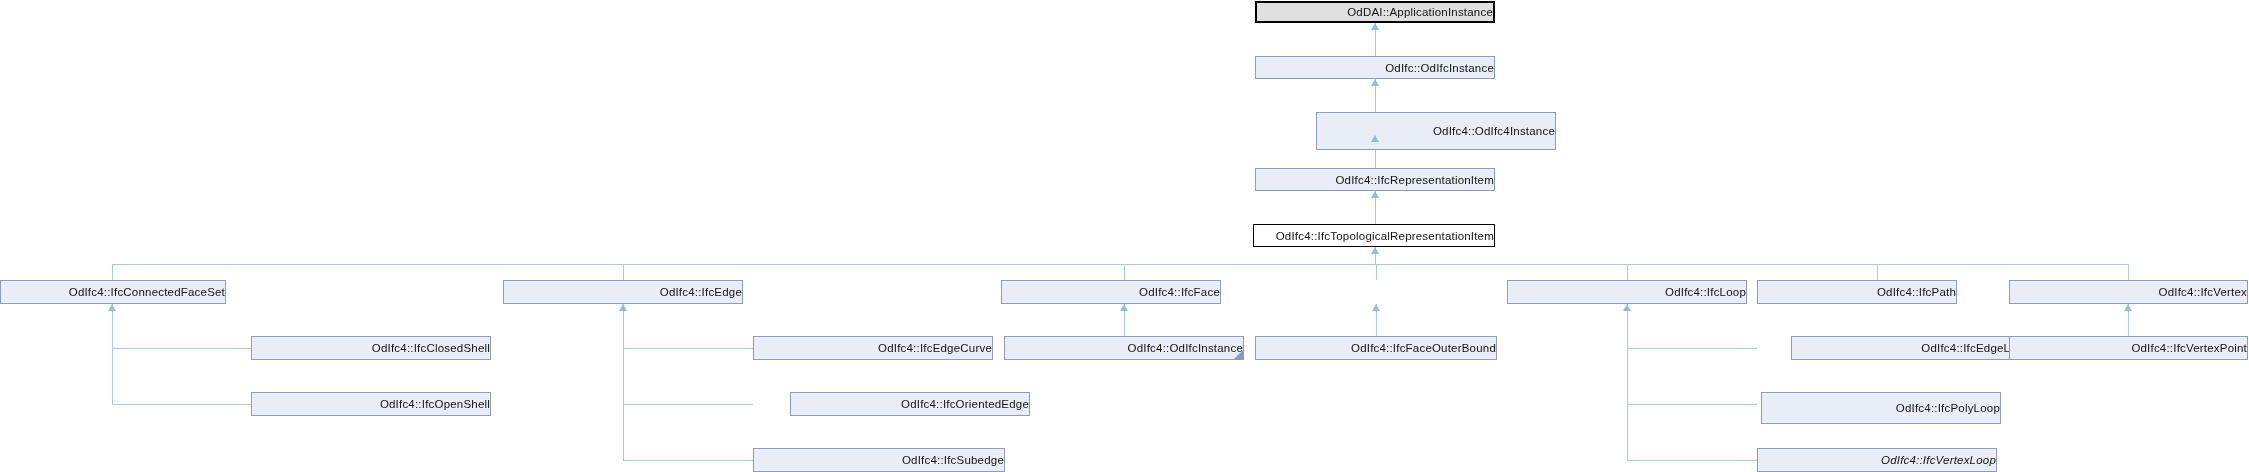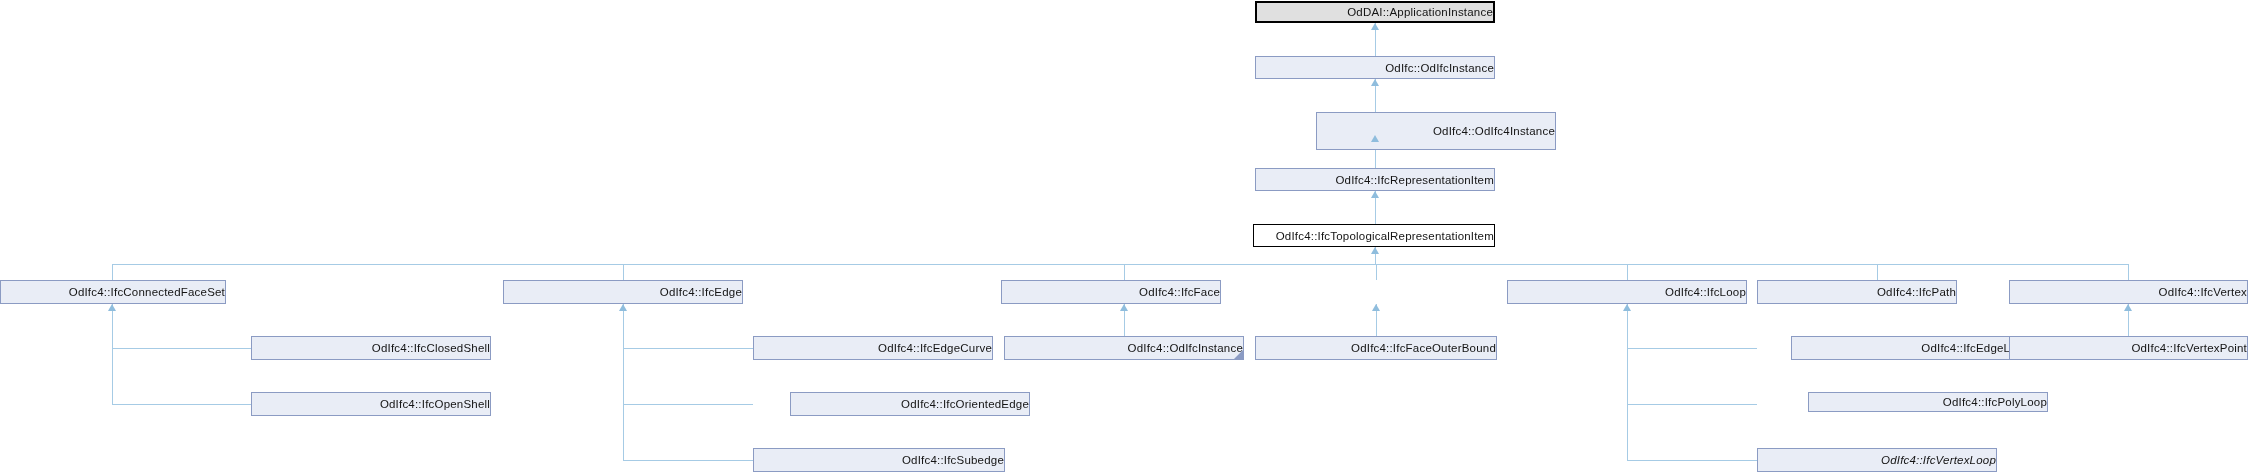--- a/index.html
+++ b/index.html
@@ -147,21 +147,21 @@
     <div class="node style-normal" style="left: 1004px; top: 336px; width: 240px; height: 24px;">
       <span class="label">OdIfc4::OdIfcInstance</span>
       <div class="fold"></div>
     </div>
     <div class="node style-normal" style="left: 1255px; top: 336px; width: 242px; height: 24px;">
       <span class="label">OdIfc4::IfcFaceOuterBound</span>
     </div>
     <div class="node style-normal" style="left: 1791px; top: 336px; width: 240px; height: 24px;">
       <span class="label">OdIfc4::IfcEdgeLoop</span>
     </div>
-    <div class="node style-normal" style="left: 1808px; top: 392px; width: 240px; height: 20px;">
+    <div class="node style-normal" style="left: 1761px; top: 392px; width: 240px; height: 32px;">
       <span class="label">OdIfc4::IfcPolyLoop</span>
     </div>
     <div class="node style-normal" style="left: 1757px; top: 448px; width: 240px; height: 24px; font-style: italic;">
       <span class="label">OdIfc4::IfcVertexLoop</span>
     </div>
     <div class="node style-normal" style="left: 2009px; top: 336px; width: 239px; height: 24px;">
       <span class="label">OdIfc4::IfcVertexPoint</span>
     </div>
   </div>
 

